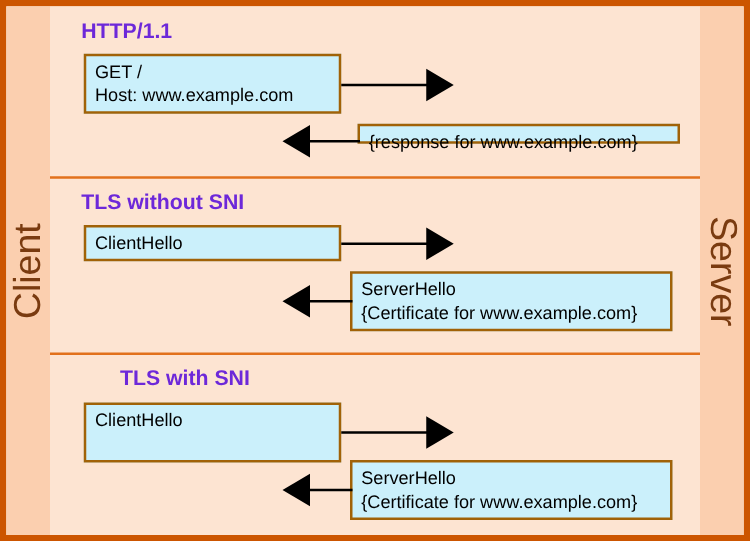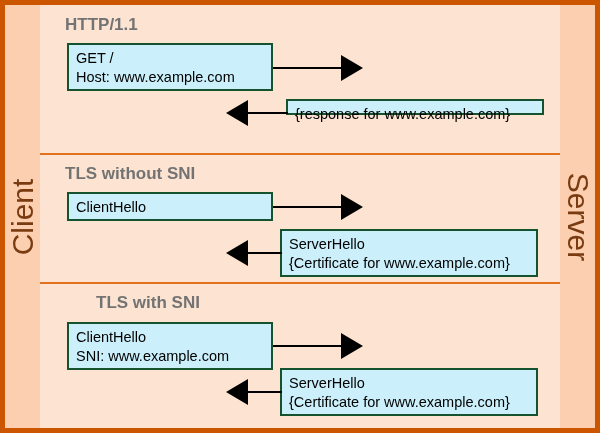--- a/index.html
+++ b/index.html
@@ -63,30 +63,30 @@
     top: 0;
     height: 2px;
     background: #e2711d;
   }
 
   .section-title {
     position: absolute;
     left: 25px;
     font-size: 17px;
     font-weight: bold;
-    color: #737373;
+    color: #6d28d9;
     white-space: nowrap;
   }
 
   
   .msgbox {
     position: absolute;
     box-sizing: border-box;
     background: #cbf0fb;
-    border: 2px solid #14532d;
+    border: 2px solid #a16207;
     padding: 4px 7px 5px 7px;
     font-size: 14.5px;
     color: #000000;
     line-height: 19px;
     white-space: nowrap;
   }
   .msgbox .line { display: block; }
   .msgbox b { font-weight: normal; }
 
   
@@ -151,21 +151,21 @@
           <span>{response for www.example.com}</span>
         </span>
       </div>
 
       <div class="arrow left" style="left:186px; top:95px; width:62px;">
         <span class="shaft"></span>
         <span class="head"></span>
       </div>
     </div>
 
-    <div class="section" style="top:148px; height:112px;">
+    <div class="section" style="top:136px; height:112px;">
       <div class="divider"></div>
 
       <div class="section-title" style="top:11px;">TLS without SNI</div>
 
       <div class="msgbox" style="left:27px; top:39px; width:206px; height:29px;">
         <span class="line">
           <span>ClientHello</span>
         </span>
       </div>
 
@@ -191,23 +191,20 @@
 
     <div class="section" style="top:277px; height:146px;">
       <div class="divider"></div>
 
       <div class="section-title" style="top:11px;margin-left:31px;">TLS with SNI</div>
 
       <div class="msgbox" style="left:27px; top:40px; width:206px; height:48px;">
         <span class="line">
           <span>ClientHello</span>
         </span>
-        <span class="line">
-          <span>SNI: </span><b>www.example.com</b>
-        </span>
       </div>
 
       <div class="arrow right" style="left:233px; top:51px; width:90px;">
         <span class="shaft"></span>
         <span class="head"></span>
       </div>
 
       <div class="msgbox" style="left:240px; top:86px; width:258px; height:48px;">
         <span class="line">
           <span>ServerHello</span>

